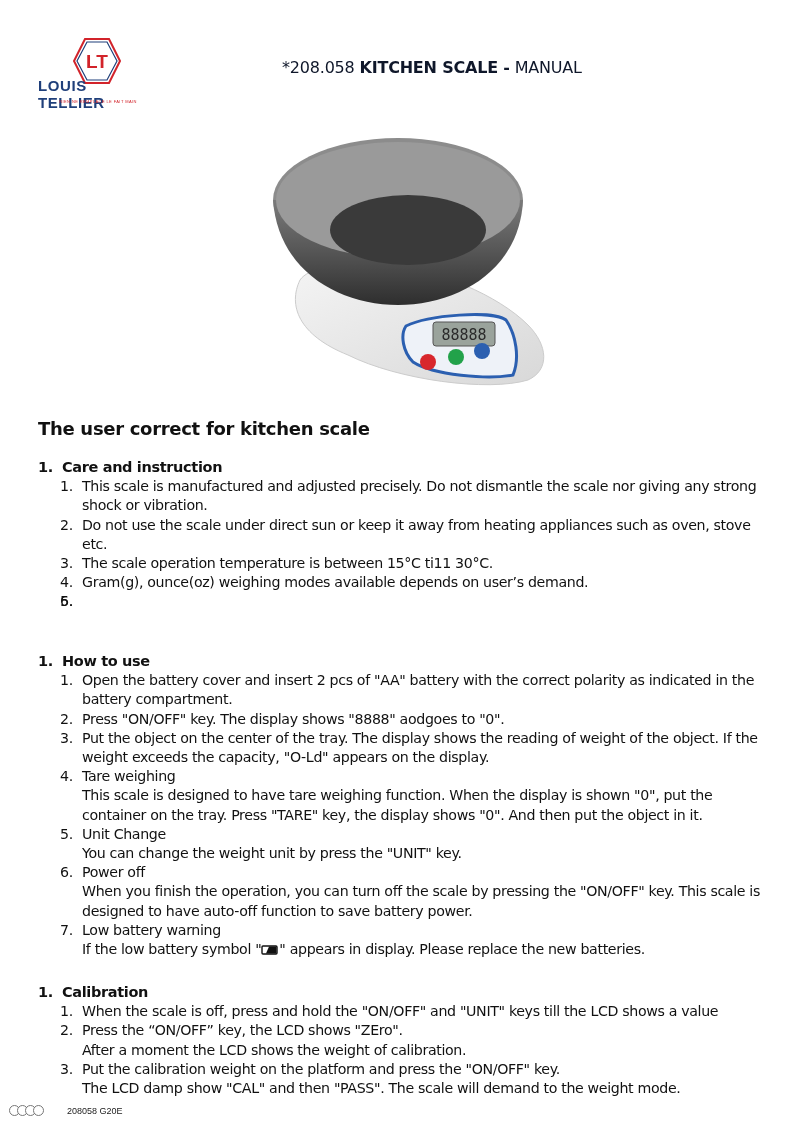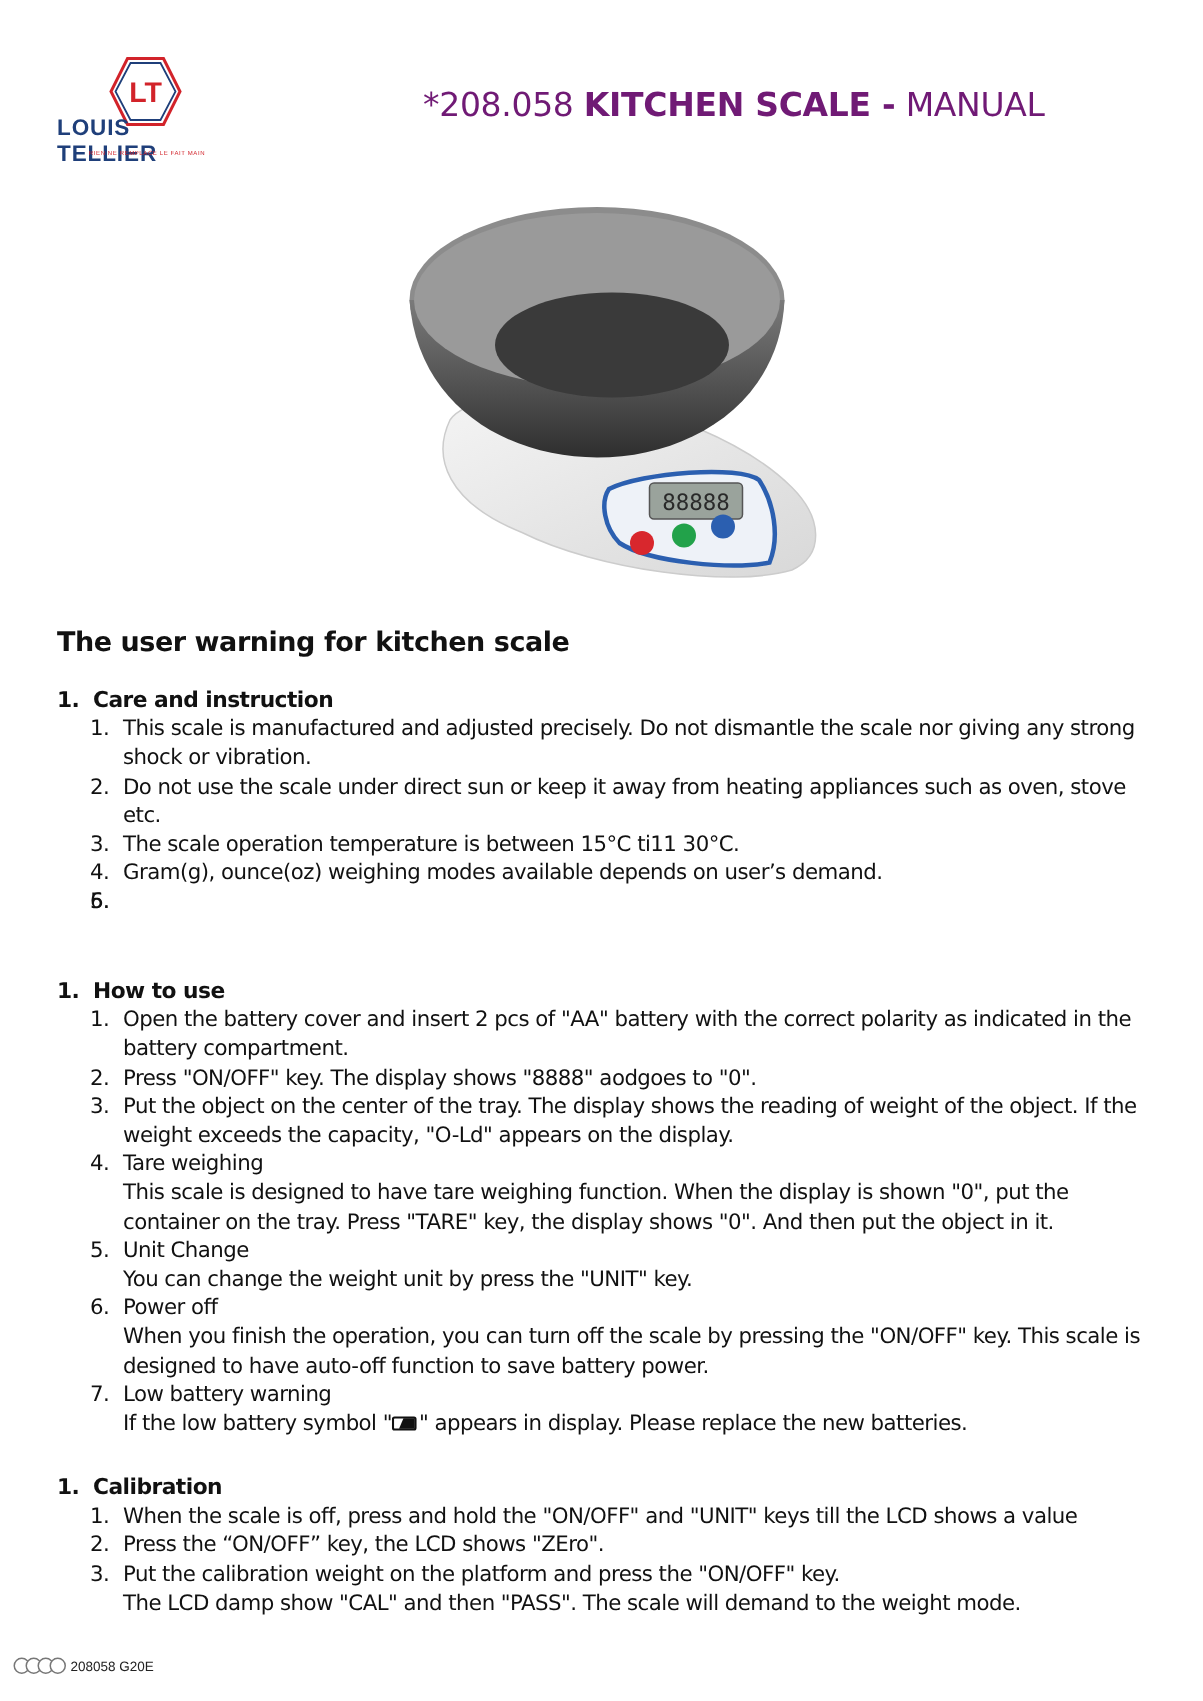--- a/index.html
+++ b/index.html
@@ -7,38 +7,38 @@
       font-family: "DejaVu Sans", sans-serif; color: #111; }
 
     .logo { position: absolute; left: 38px; top: 37px; width: 120px; height: 70px; text-align: center; }
     .logo-hex { position: absolute; left: 34px; top: 0; width: 50px; height: 48px; }
     .logo-name { position: absolute; left: 0; top: 40px; width: 120px; font-family: "Liberation Sans", sans-serif;
       font-weight: bold; font-size: 15px; letter-spacing: 0.6px; color: #1f3f7a; text-align: left; }
     .logo-tag { position: absolute; left: 0; top: 62px; width: 120px; font-family: "Liberation Sans", sans-serif;
       font-size: 4px; color: #d2232a; letter-spacing: 0.4px; text-align: center; }
 
     .doc-title { position: absolute; left: 282px; top: 58px; font-family: "DejaVu Sans", sans-serif;
-      font-size: 22px; color: #701a75; white-space: nowrap; letter-spacing: -0.2px; }
+      font-size: 16px; color: #0f172a; white-space: nowrap; letter-spacing: -0.2px; }
     .doc-title b { font-weight: bold; }
 
     .product-photo { position: absolute; left: 258px; top: 130px; width: 290px; height: 266px; }
 
     .main-heading { position: absolute; left: 38px; top: 418px; font-family: "DejaVu Sans", sans-serif;
       font-weight: bold; font-size: 18px; letter-spacing: -0.3px; }
 
     .section { position: absolute; left: 38px; width: 740px; font-size: 14.2px; line-height: 19.2px;
       letter-spacing: -0.35px; }
     .sec-heading { font-weight: bold; font-size: 14.5px; display: flex; }
     .sec-heading .num { width: 24px; }
     .item { position: relative; padding-left: 44px; }
     .item .n { position: absolute; left: 22px; }
     .item b { font-weight: normal; }
 
     .footer-code { position: absolute; left: 9px; top: 1105px; font-family: "Liberation Sans", sans-serif;
-      font-size: 9px; color: #222; display: flex; align-items: center; gap: 0; }
+      font-size: 9px; color: #222; display: flex; align-items: center; gap: 20px; }
     .rings { display: flex; }
     .ring { width: 9px; height: 9px; border: 1px solid #777; border-radius: 50%; margin-right: -3px; background: #fff; }
   </style>
 </head>
 <body>
 
 <div class="logo">
   <svg class="logo-hex" viewBox="0 0 50 48">
     <polygon points="13,2 37,2 48,24 37,46 13,46 2,24" fill="#fff" stroke="#d2232a" stroke-width="2"></polygon>
     <polygon points="15,5 35,5 45,24 35,43 15,43 5,24" fill="none" stroke="#1f3f7a" stroke-width="1.2"></polygon>
@@ -75,21 +75,21 @@
   <ellipse cx="150" cy="100" rx="78" ry="35" fill="#3a3a3a"></ellipse>
 
   <path d="M148,196 C170,185 235,180 248,190 C258,205 262,228 255,245 C230,250 175,245 155,232 C145,222 142,205 148,196 Z" fill="#eef2f8" stroke="#2b5fb0" stroke-width="3"></path>
   <rect x="175" y="192" width="62" height="24" rx="3" fill="#9aa39c" stroke="#555"></rect>
   <text x="206" y="210" text-anchor="middle" font-family="DejaVu Sans Mono, monospace" font-size="15" fill="#2a2a2a">88888</text>
   <circle cx="170" cy="232" r="8" fill="#d8272d"></circle>
   <circle cx="198" cy="227" r="8" fill="#22a24a"></circle>
   <circle cx="224" cy="221" r="8" fill="#2b5fb0"></circle>
 </svg>
 
-<div class="main-heading">The user warning for kitchen scale</div>
+<div class="main-heading">The user correct for kitchen scale</div>
 
 <div class="section" style="top:458px;">
   <div class="sec-heading">
     <span class="num">1.</span>
     <span>Care and instruction</span>
   </div>
   <div class="item"><span class="n">1.</span><span>This scale is manufactured and adjusted precisely. Do not dismantle the scale nor giving any strong shock or vibration.</span></div>
   <div class="item"><span class="n">2.</span><span>Do not use the scale under direct sun or keep it away from heating appliances such as oven, stove etc.</span></div>
   <div class="item"><span class="n">3.</span><span>The scale operation temperature is between </span><b>15°C</b><span> ti11 </span><b>30°C</b><span>.</span></div>
   <div class="item"><span class="n">4.</span><b>Gram(g), ounce(oz</b><span>) weighing modes available depends on user’s demand.</span></div>
@@ -113,21 +113,21 @@
         <polygon points="8,1.5 15.5,1.5 15.5,8.5 5,8.5" fill="#111"></polygon>
       </svg><span>" appears in display. Please replace the new batteries.</span></div>
 </div>
 
 <div class="section" style="top:983px;">
   <div class="sec-heading">
     <span class="num">1.</span>
     <span>Calibration</span>
   </div>
   <div class="item"><span class="n">1.</span><span>When the scale is off, press and hold the </span><b>"ON/OFF"</b><span> and </span><b>"UNIT"</b><span> keys till the LCD shows a value</span></div>
-  <div class="item"><span class="n">2.</span><span>Press the </span><b>“ON/OFF”</b><span> key, the LCD shows </span><b>"ZEro"</b><span>.</span><br></div>
+  <div class="item"><span class="n">2.</span><span>Press the </span><b>“ON/OFF”</b><span> key, the LCD shows </span><b>"ZEro"</b><span>.</span><br><span>After a moment the LCD shows the weight of calibration.</span></div>
   <div class="item"><span class="n">3.</span><span>Put the calibration weight on the platform and press the </span><b>"ON/OFF"</b><span> key.</span><br><span>The LCD damp show </span><b>"CAL"</b><span> and then </span><b>"PASS"</b><span>. The scale will demand to the weight mode.</span></div>
 </div>
 
 <div class="footer-code">
   <span class="rings">
     <span class="ring"></span>
       <span class="ring"></span>
       <span class="ring"></span>
       <span class="ring"></span>
   </span>

